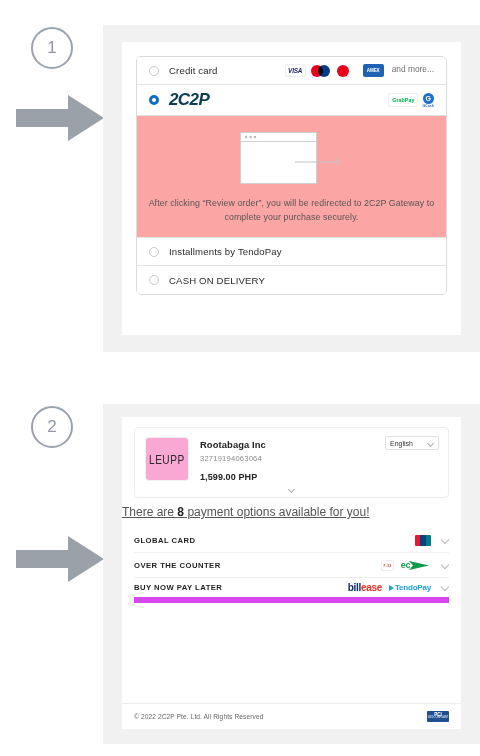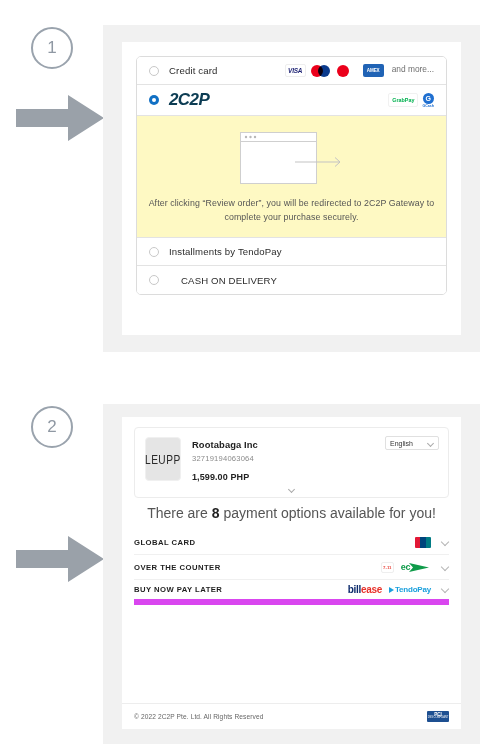--- a/index.html
+++ b/index.html
@@ -53,21 +53,21 @@
     overflow: hidden;
     background: #fff;
   }
   .m-row {
     display: flex; align-items: center;
     padding: 0 12px;
     height: 28px;
     border-bottom: 1px solid #e3e3e3;
     background: #fff;
   }
-  .m-row:last-child { border-bottom: none; gap: 12px; }
+  .m-row:last-child { border-bottom: none; }
   .m-row.tall { height: 31px; }
   .radio {
     width: 10px; height: 10px;
     border-radius: 50%;
     border: 1px solid #c8c8c8;
     background: #fff;
     flex: 0 0 auto;
     margin-right: 10px;
   }
   .radio.on {
@@ -109,21 +109,21 @@
     color: #0c3c53; letter-spacing: -.6px;
   }
   .wallets { display: flex; align-items: center; gap: 4px; }
   .w-grab { font-size: 5.4px; font-weight: 700; color: #00b14f; padding: 3px 3px; border:1px solid #f1f1f1; border-radius:2px;}
   .w-gcash { display:flex; flex-direction:column; align-items:center; gap:0px; }
   .gc-circle { width: 11px; height: 11px; border-radius: 50%; background: #1f6fd0; color:#fff; font-size:7px; font-weight:700; display:flex; align-items:center; justify-content:center; }
   .gc-txt { font-size: 3.6px; color: #1f6fd0; font-weight: 700; }
 
   
   .redirect {
-    background: #fef9c3;
+    background: #fca5a5;
     border-bottom: 1px solid #e3e3e3;
     padding: 16px 10px 13px 10px;
     text-align: center;
   }
   .browser-ill { display: flex; justify-content: center; }
   .redirect-text {
     margin-top: 13px;
     font-size: 8.8px;
     color: #555;
     line-height: 1.55;
@@ -142,22 +142,22 @@
   .p2-merchant-box {
     margin: 10px 12px 0 12px;
     border: 1px solid #ececec;
     border-radius: 4px;
     background: #fff;
     padding: 9px 10px 0 10px;
     position: relative;
   }
   .merch-row { display: flex; align-items: flex-start; }
   .leupp {
-    width: 36px; height: 44px;
-    background: #e5e5e5;
+    width: 44px; height: 44px;
+    background: #f9a8d4;
     border: 1px solid #f0f0f0;
     border-radius: 4px;
     display: flex; align-items: center; justify-content: center;
     flex: 0 0 auto;
   }
   .leupp span {
     font-family: "Liberation Sans Narrow", "Liberation Sans", sans-serif;
     font-size: 13px; letter-spacing: .6px; color: #2a2a2a;
     transform: scaleX(.78); transform-origin: center;
     white-space: nowrap;
@@ -179,24 +179,24 @@
   .chev { width: 6px; height: 6px; position: relative; }
   .chev::after {
     content:""; position:absolute; left:0; top:0.5px;
     width:4px; height:4px;
     border-right:1px solid #aaa; border-bottom:1px solid #aaa;
     transform: rotate(45deg);
   }
   .collapse-row { display:flex; justify-content:center; padding: 4px 0 5px 0; }
 
   .opts-note {
-    text-align: center;
-    font-size: 14px;
+    font-size: 12px;
     color: #555;
     padding: 7px 0 0 0;
+    text-decoration: underline;
   }
   .opts-note b { font-weight: 700; color:#222; }
 
   .opt-list { margin: 9px 12px 15px 12px; }
   .opt-row {
     display: flex; align-items: center;
     height: 25px;
     border-bottom: 1px solid #f0f0f0;
   }
   .opt-row:last-child { border-bottom: 6px solid #d946ef; }

